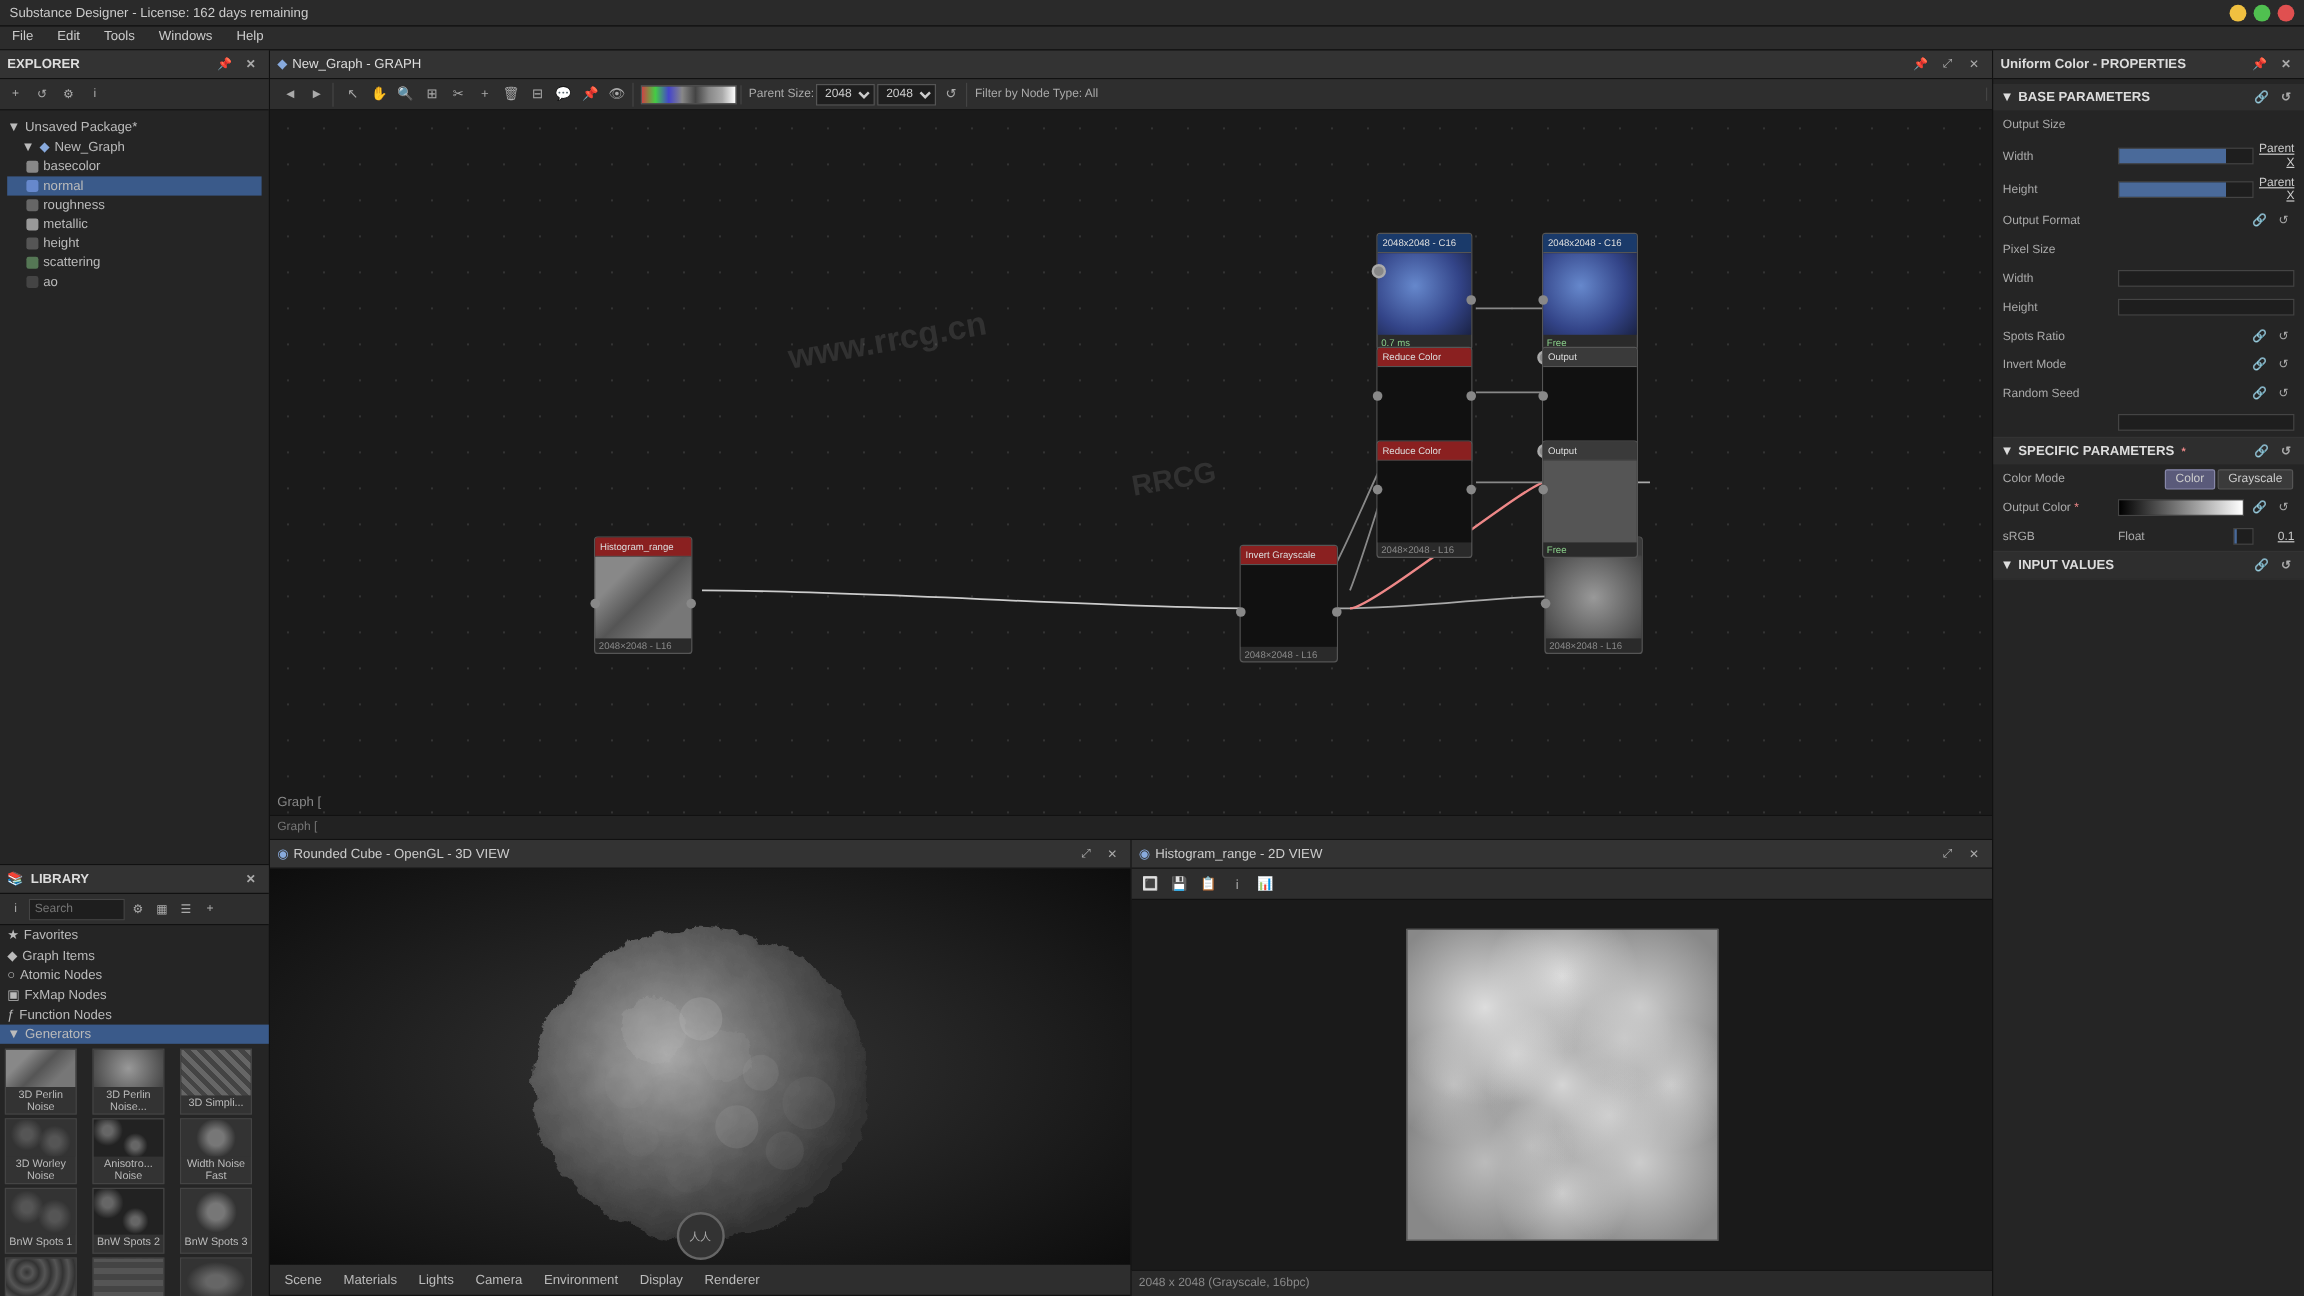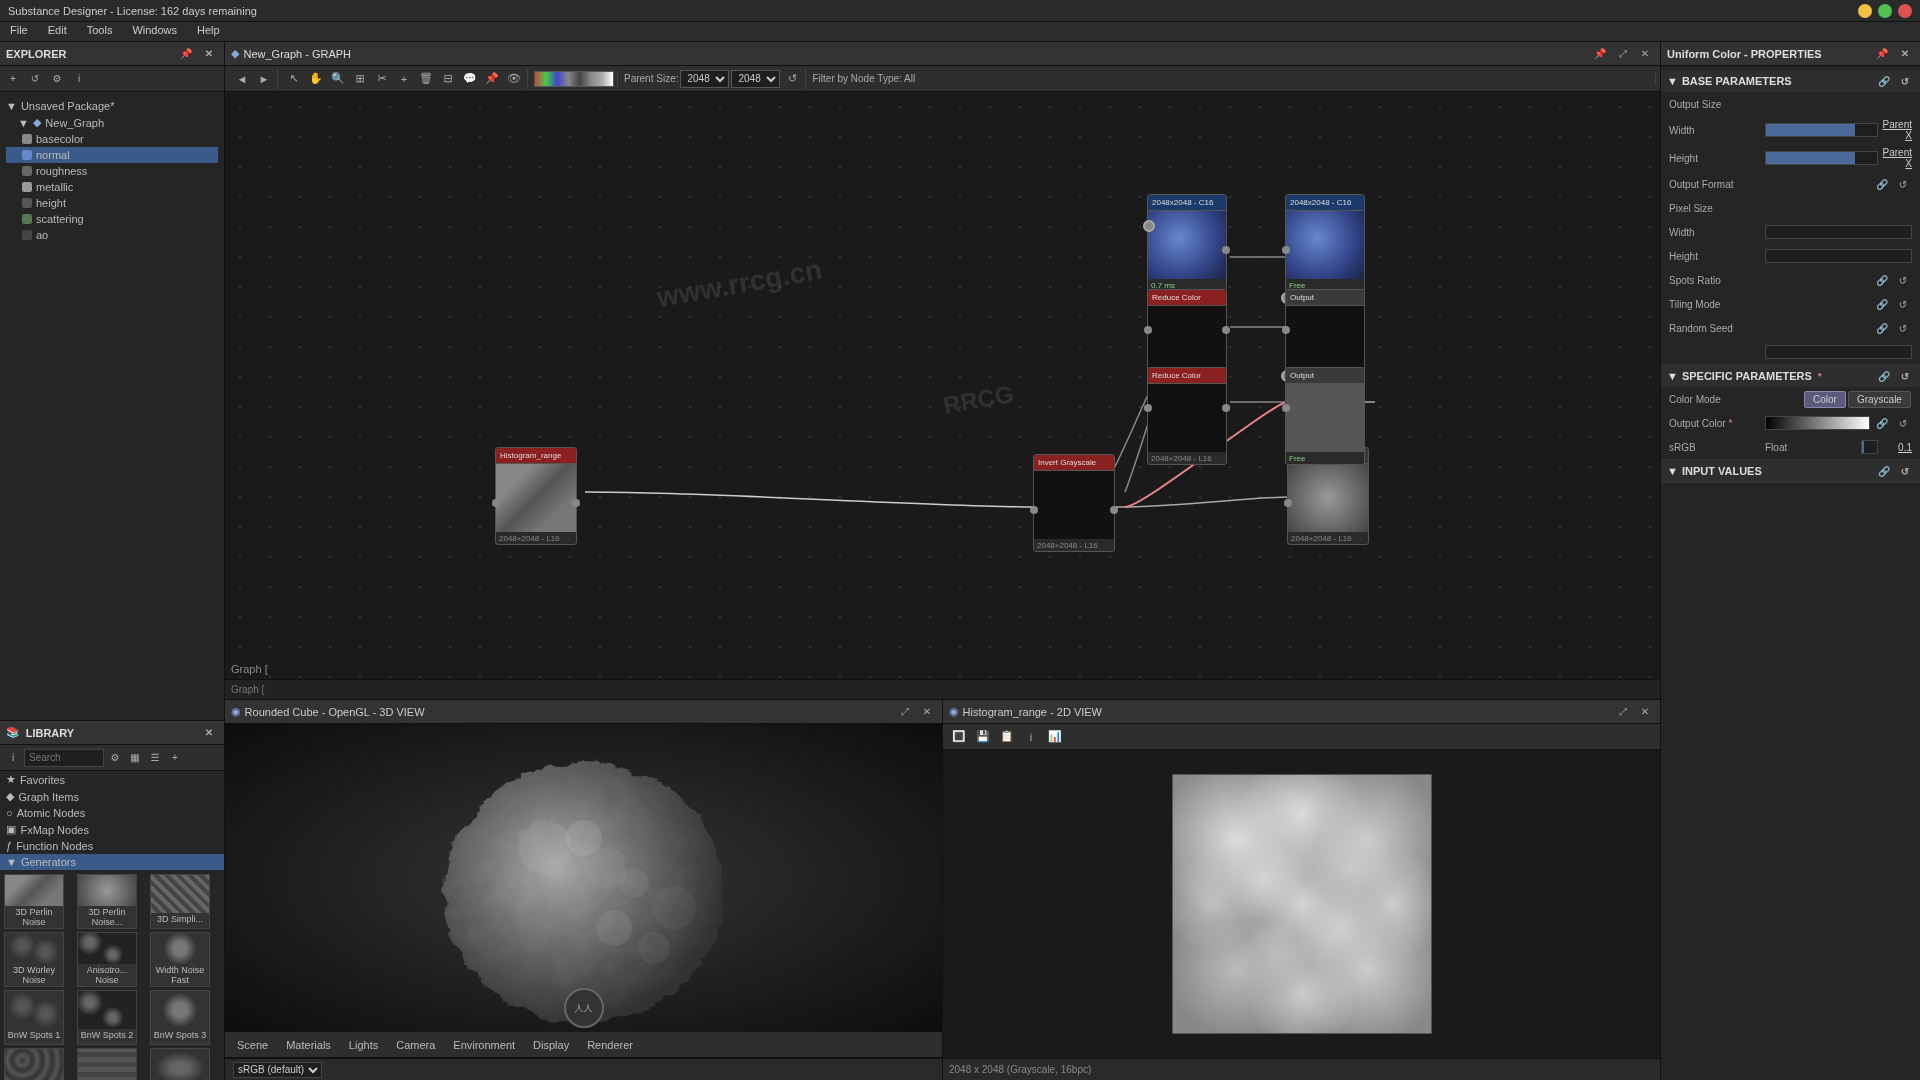--- a/index.html
+++ b/index.html
@@ -1017,25 +1017,20 @@
           </div>
         </div>
         <div id="viewport-toolbar">
           <span class="vp-tab">Scene</span>
           <span class="vp-tab">Materials</span>
           <span class="vp-tab">Lights</span>
           <span class="vp-tab">Camera</span>
           <span class="vp-tab">Environment</span>
           <span class="vp-tab">Display</span>
           <span class="vp-tab">Renderer</span>
-        </div>
-        <div id="viewport-status">
-          <select style="background:#1e1e1e;border:1px solid #444;color:#ccc;height:16px;font-size:10px;">
-            <option>sRGB (default)</option>
-          </select>
         </div>
       </div>
 
       <div id="histogram-panel">
         <div id="histogram-header">
           <span style="color:#88aadd;">◉</span>
           <span>Histogram_range - 2D VIEW</span>
           <div style="margin-left:auto; display:flex; gap:4px;">
             <div class="toolbar-icon">⤢</div>
             <div class="toolbar-icon">✕</div>
@@ -1147,21 +1142,21 @@
           </div>
         </div>
         <div class="prop-row">
           <span class="prop-label">Spots Ratio</span>
           <div style="margin-left:auto;display:flex;gap:2px;">
             <div class="toolbar-icon">🔗</div>
             <div class="toolbar-icon">↺</div>
           </div>
         </div>
         <div class="prop-row">
-          <span class="prop-label">Tiling Mode</span>
+          <span class="prop-label">Invert Mode</span>
           <div style="margin-left:auto;display:flex;gap:2px;">
             <div class="toolbar-icon">🔗</div>
             <div class="toolbar-icon">↺</div>
           </div>
         </div>
         <div class="prop-row">
           <span class="prop-label">Random Seed</span>
           <div style="margin-left:auto;display:flex;gap:2px;">
             <div class="toolbar-icon">🔗</div>
             <div class="toolbar-icon">↺</div>

